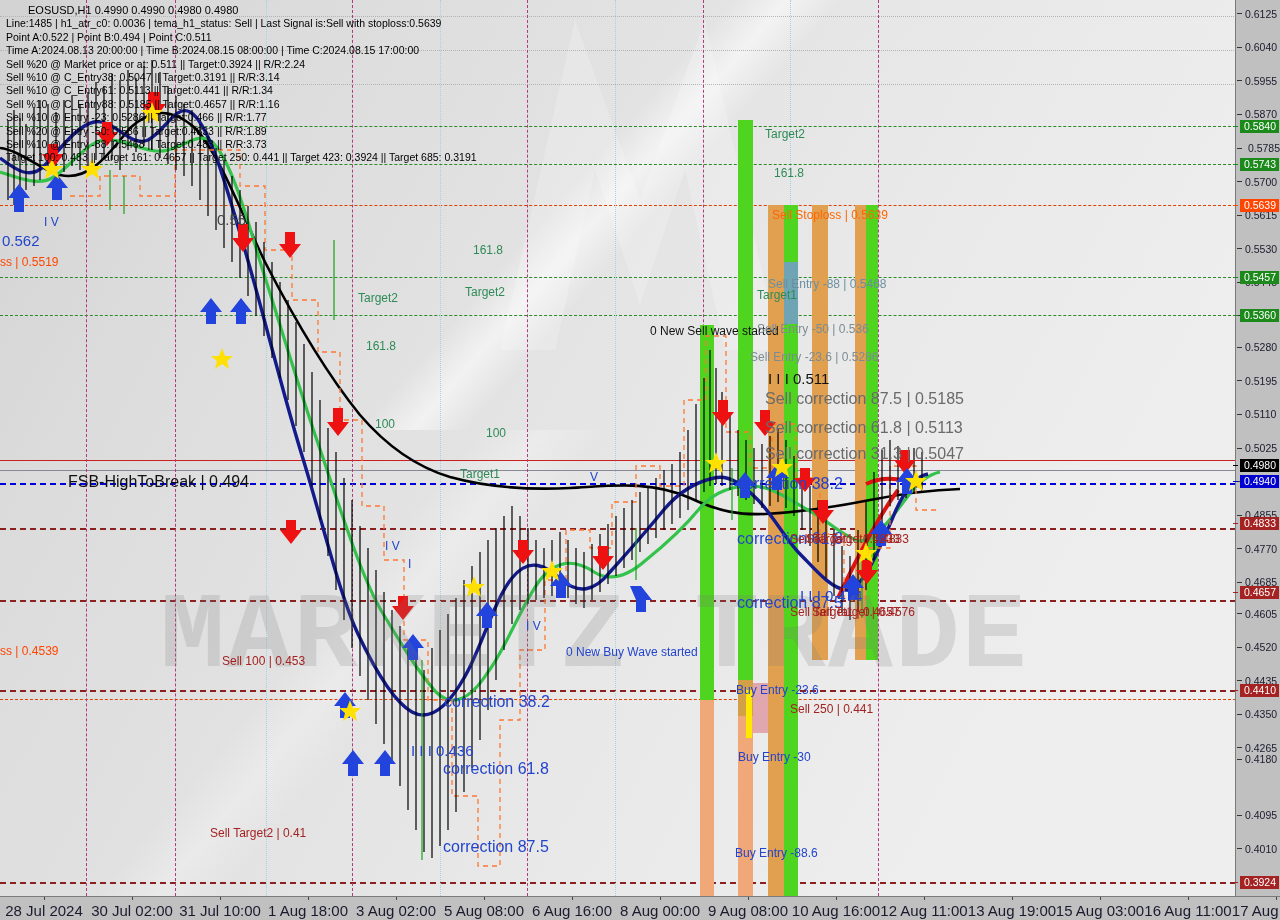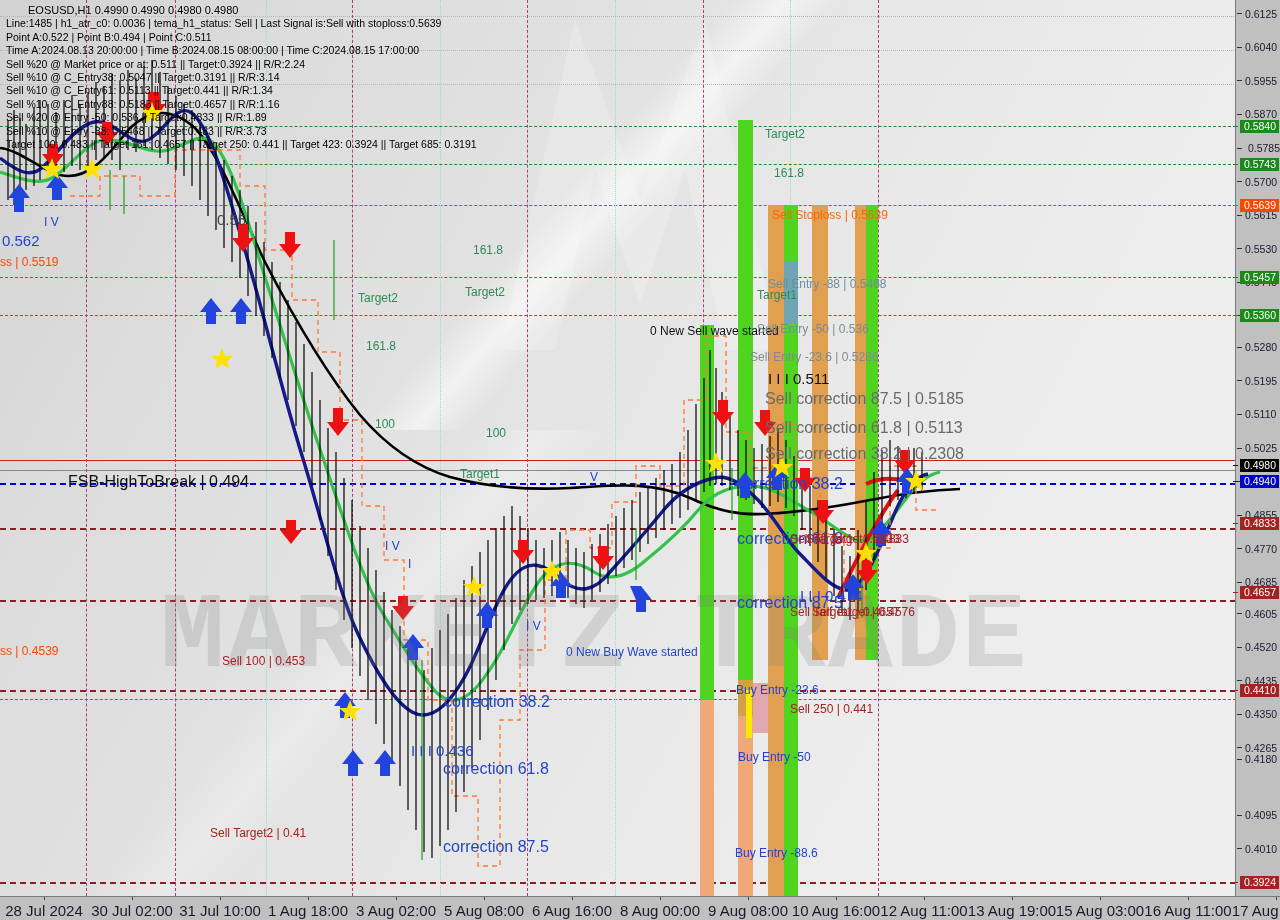--- a/index.html
+++ b/index.html
@@ -441,44 +441,45 @@
         <div class="ann mid" style="left: 774px; top: 167px; color: rgb(46, 139, 87);">161.8</div>
         <div class="ann mid" style="left: 772px; top: 209px; color: rgb(255, 102, 0);">Sell Stoploss | 0.5639</div>
         <div class="ann mid" style="left: 768px; top: 278px; color: rgb(108, 143, 160);">Sell Entry -88 | 0.5468</div>
         <div class="ann mid" style="left: 757px; top: 289px; color: rgb(46, 139, 87);">Target1</div>
         <div class="ann mid" style="left: 650px; top: 325px; color: rgb(17, 17, 17);">0 New Sell wave started</div>
         <div class="ann mid" style="left: 757px; top: 323px; color: rgb(125, 140, 146);">Sell Entry -50 | 0.536</div>
         <div class="ann mid" style="left: 750px; top: 351px; color: rgb(125, 140, 146);">Sell Entry -23.6 | 0.5286</div>
         <div class="ann big" style="left: 768px; top: 373px; color: rgb(17, 17, 17);">I I I 0.511</div>
         <div class="ann" style="left: 765px; top: 393px; color: rgb(106, 106, 106);">Sell correction 87.5 | 0.5185</div>
         <div class="ann" style="left: 765px; top: 422px; color: rgb(106, 106, 106);">Sell correction 61.8 | 0.5113</div>
-        <div class="ann" style="left: 765px; top: 448px; color: rgb(106, 106, 106);">Sell correction 38.2 | 0.2308</div>
+        <div class="ann" style="left: 765px; top: 448px; color: rgb(106, 106, 106);">Sell correction 31.3 | 0.5047</div>
         <div class="ann" style="left: 737px; top: 478px; color: rgb(34, 68, 204);">correction 38.2</div>
         <div class="ann" style="left: 737px; top: 533px; color: rgb(34, 68, 204);">correction 61.8</div>
         <div class="ann mid" style="left: 790px; top: 533px; color: rgb(165, 34, 34);">Sell Target1 | 0.4833</div>
         <div class="ann mid" style="left: 806px; top: 533px; color: rgb(165, 34, 34);">Sell Target | 0.4833</div>
         <div class="ann" style="left: 737px; top: 597px; color: rgb(34, 68, 204);">correction 87.5</div>
         <div class="ann big" style="left: 800px; top: 590px; color: rgb(34, 68, 204);">I I I 0.474</div>
         <div class="ann mid" style="left: 790px; top: 606px; color: rgb(165, 34, 34);">Sell Target1 | 0.4657</div>
         <div class="ann mid" style="left: 812px; top: 606px; color: rgb(165, 34, 34);">Sell Target | 0.4576</div>
         <div class="ann mid" style="left: 736px; top: 684px; color: rgb(34, 68, 204);">Buy Entry -23.6</div>
         <div class="ann mid" style="left: 790px; top: 703px; color: rgb(165, 34, 34);">Sell  250 | 0.441</div>
-        <div class="ann mid" style="left: 738px; top: 751px; color: rgb(34, 68, 204);">Buy Entry -50</div>
+        <div class="ann mid" style="left: 738px; top: 751px; color: rgb(34, 68, 204);">Buy Entry -30</div>
         <div class="ann mid" style="left: 735px; top: 847px; color: rgb(34, 68, 204);">Buy Entry -88.6</div>
       </div>
 
     <div id="infoblock">
       <div class="sym">EOSUSD,H1  0.4990 0.4990 0.4980 0.4980</div>
       <div>Line:1485 | h1_atr_c0: 0.0036 | tema_h1_status: Sell | Last Signal is:Sell with stoploss:0.5639</div>
       <div>Point A:0.522 | Point B:0.494 | Point C:0.511</div>
       <div>Time A:2024.08.13 20:00:00 | Time B:2024.08.15 08:00:00 | Time C:2024.08.15 17:00:00</div>
       <div>Sell %20 @ Market price or at: 0.511 || Target:0.3924 || R/R:2.24</div>
       <div>Sell %10 @ C_Entry38: 0.5047 || Target:0.3191 || R/R:3.14</div>
       <div>Sell %10 @ C_Entry61: 0.5113 || Target:0.441 || R/R:1.34</div>
       <div>Sell %10 @ C_Entry88: 0.5185 || Target:0.4657 || R/R:1.16</div>
+      <div>Sell %10 @ Entry -23: 0.5286 || Target:0.466 || R/R:1.77</div>
       <div>Sell %20 @ Entry -50: 0.536 || Target:0.4833 || R/R:1.89</div>
       <div>Sell %10 @ Entry -88: 0.5468 || Target:0.483 || R/R:3.73</div>
       <div>Target 100: 0.483 || Target 161: 0.4657 || Target 250: 0.441 || Target 423: 0.3924 || Target 685: 0.3191</div>
     </div>
 
   </div>
 
   <div id="scale">
       <div class="tick" style="top: 7.81498px;">0.6125</div>
       <div class="tick" style="top: 41.3656px;">0.6040</div>

